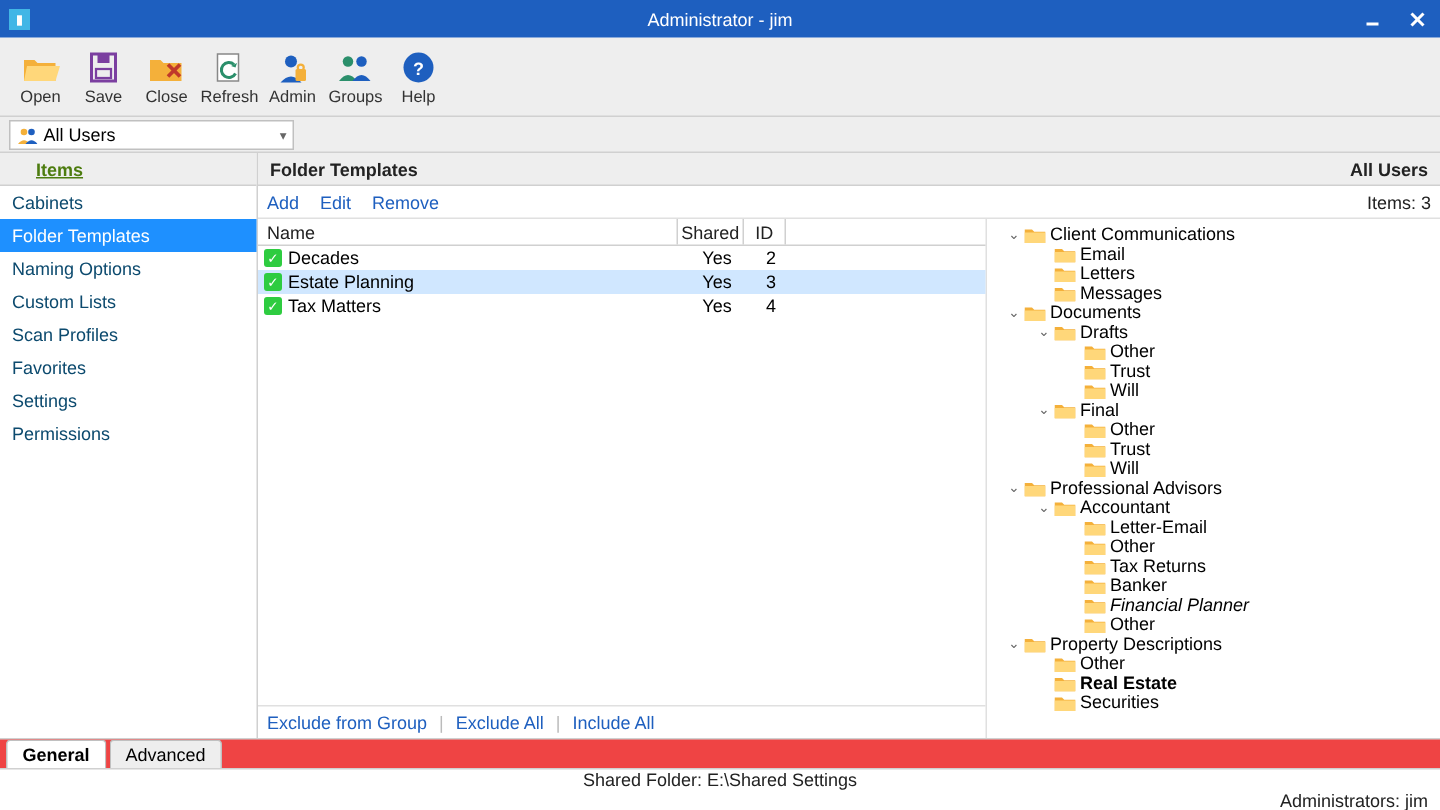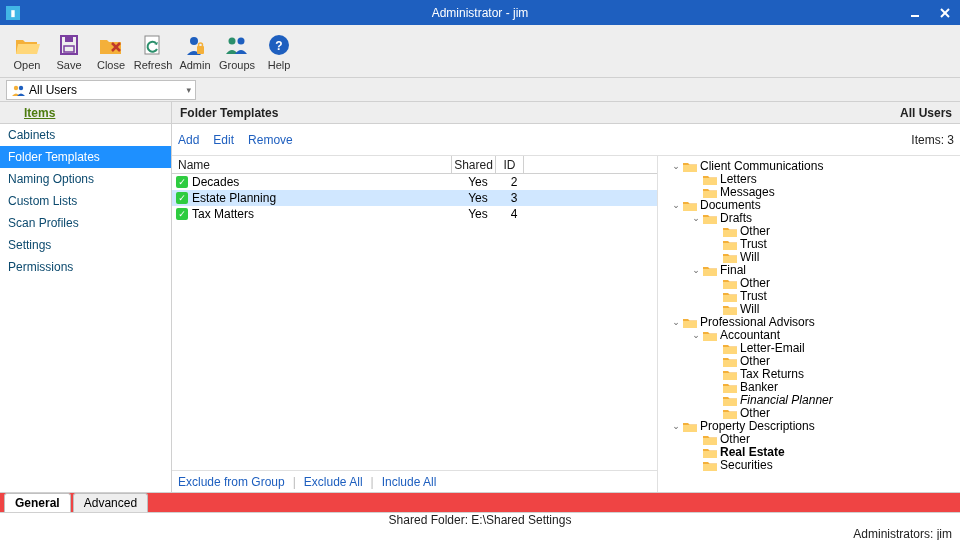--- a/index.html
+++ b/index.html
@@ -18,21 +18,21 @@
   .filter-select .caret { margin-left:auto; color:#666; font-size:9px; }
   .content { display:flex; height:390px; background:#fff; }
   .sidebar { width:172px; border-right:1px solid #d0d0d0; display:flex; flex-direction:column; }
   .sidebar-hdr { height:22px; background:#eeeeee; border-bottom:1px solid #d0d0d0; display:flex; align-items:center; padding:0 24px; font-weight:600; color:#4d7c0f;text-decoration:underline; }
   .sidebar-item { height:22px; display:flex; align-items:center; padding:0 8px; cursor:pointer; color:#0c4a6e; }
   .sidebar-item.sel { background:#1e90ff; color:#fff; }
   .main { flex:1; display:flex; flex-direction:column; }
   .main-hdr { height:22px; background:#eeeeee; border-bottom:1px solid #d0d0d0; display:flex; align-items:center; padding:0 8px; }
   .main-hdr .t { font-weight:600; color:#222; }
   .main-hdr .r { margin-left:auto; font-weight:600; color:#222; }
-  .main-sub { height:32px; border-bottom:1px solid #e0e0e0; display:flex; align-items:center; padding:0 6px; }
+  .main-sub { height:22px; border-bottom:1px solid #e0e0e0; display:flex; align-items:center; padding:0 6px; }
   .main-sub .lnk { color:#1e5fbf; cursor:pointer; margin-right:14px; }
   .main-sub .items { margin-left:auto; color:#222; }
   .main-body { flex:1; display:flex; }
   .list-pane { width:486px; border-right:1px solid #e0e0e0; display:flex; flex-direction:column; }
   .list-hdr { height:18px; border-bottom:1px solid #d0d0d0; display:flex; }
   .col { border-right:1px solid #d0d0d0; padding:0 6px; display:flex; align-items:center; color:#222; }
   .col.name { width:280px; } .col.shared { width:44px; justify-content:center; } .col.id { width:28px; justify-content:center; }
   .list-row { height:16px; display:flex; align-items:center; padding-left:4px; cursor:pointer; }
   .list-row.sel { background:#d0e7ff; }
   .chk { width:12px; height:12px; background:#2ecc40; border-radius:2px; margin-right:4px; display:flex; align-items:center; justify-content:center; color:#fff; font-size:9px; line-height:1; }
@@ -163,20 +163,21 @@
 
 <div class="content">
   <div class="sidebar">
     <div class="sidebar-hdr">Items</div>
     <div id="sidebar-items">
         <div class="sidebar-item">Cabinets</div>
         <div class="sidebar-item sel">Folder Templates</div>
         <div class="sidebar-item">Naming Options</div>
         <div class="sidebar-item">Custom Lists</div>
         <div class="sidebar-item">Scan Profiles</div>
+        <div class="sidebar-item">Favorites</div>
         <div class="sidebar-item">Settings</div>
         <div class="sidebar-item">Permissions</div>
       </div>
   </div>
   <div class="main">
     <div class="main-hdr">
       <span class="t">Folder Templates</span>
       <span class="r">All Users</span>
     </div>
     <div class="main-sub">
@@ -233,20 +234,30 @@
             <span>Client Communications</span>
           </div>
           <div class="tree-row" style="padding-left: 24px;">
             <span class="tw"></span>
             <span class="fld">
               <svg width="14" height="11">
                 <path d="M0 2h5l1.5 1.5H14V11H0z" fill="#f4b03a"></path>
                 <path d="M0 4h14v7H0z" fill="#ffd77a"></path>
               </svg>
             </span>
+            <span>Email</span>
+          </div>
+          <div class="tree-row" style="padding-left: 24px;">
+            <span class="tw"></span>
+            <span class="fld">
+              <svg width="14" height="11">
+                <path d="M0 2h5l1.5 1.5H14V11H0z" fill="#f4b03a"></path>
+                <path d="M0 4h14v7H0z" fill="#ffd77a"></path>
+              </svg>
+            </span>
             <span>Letters</span>
           </div>
           <div class="tree-row" style="padding-left: 24px;">
             <span class="tw"></span>
             <span class="fld">
               <svg width="14" height="11">
                 <path d="M0 2h5l1.5 1.5H14V11H0z" fill="#f4b03a"></path>
                 <path d="M0 4h14v7H0z" fill="#ffd77a"></path>
               </svg>
             </span>

